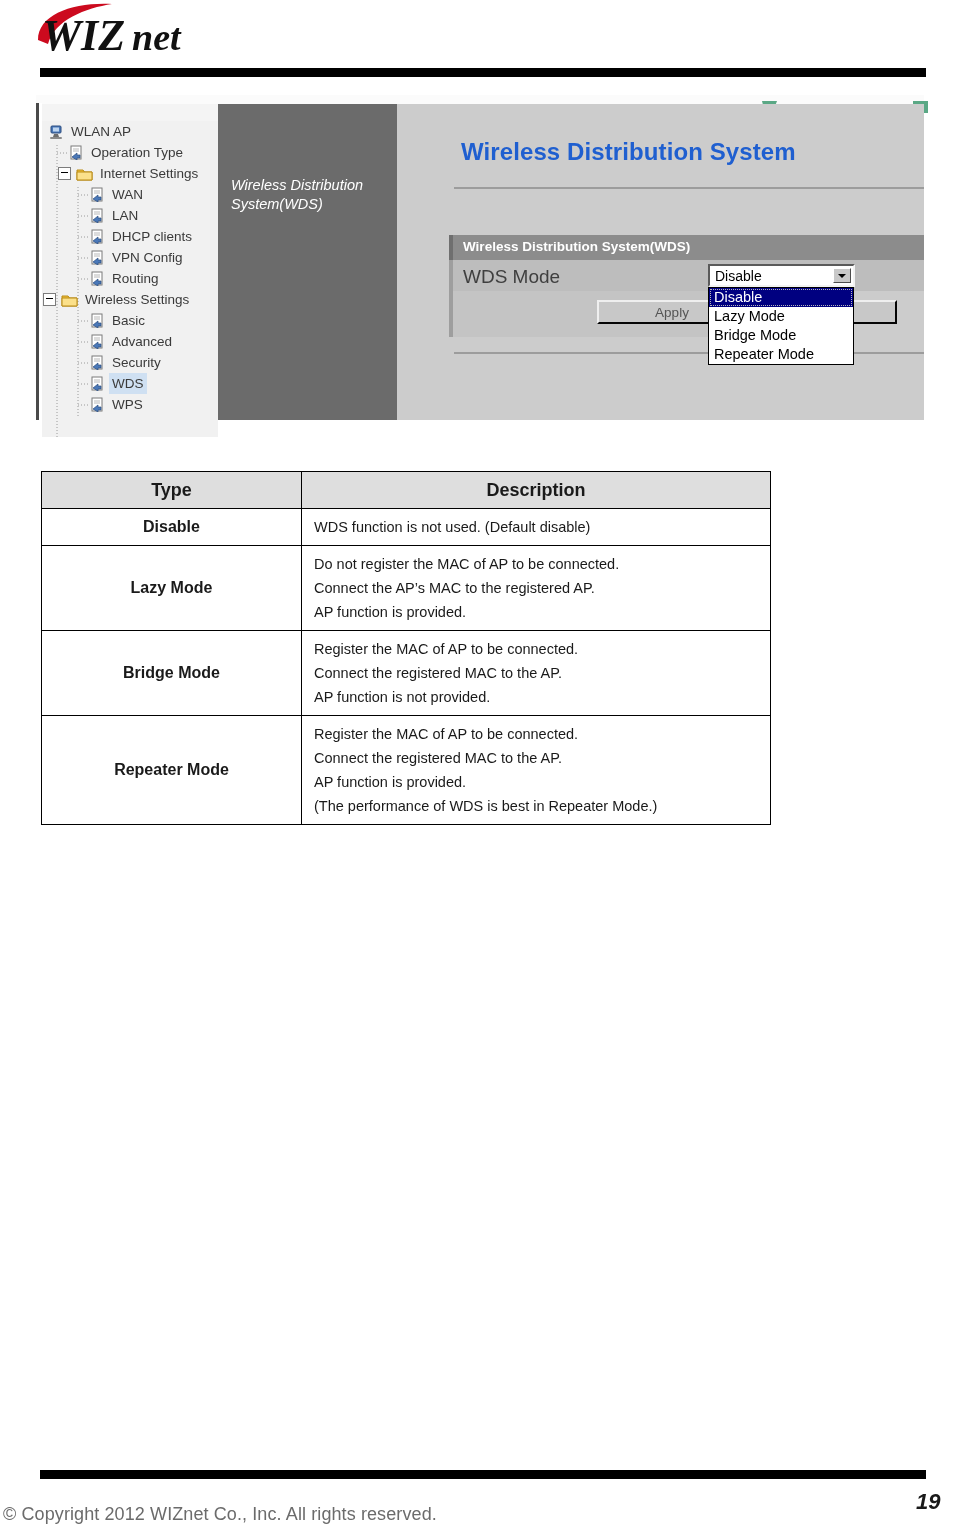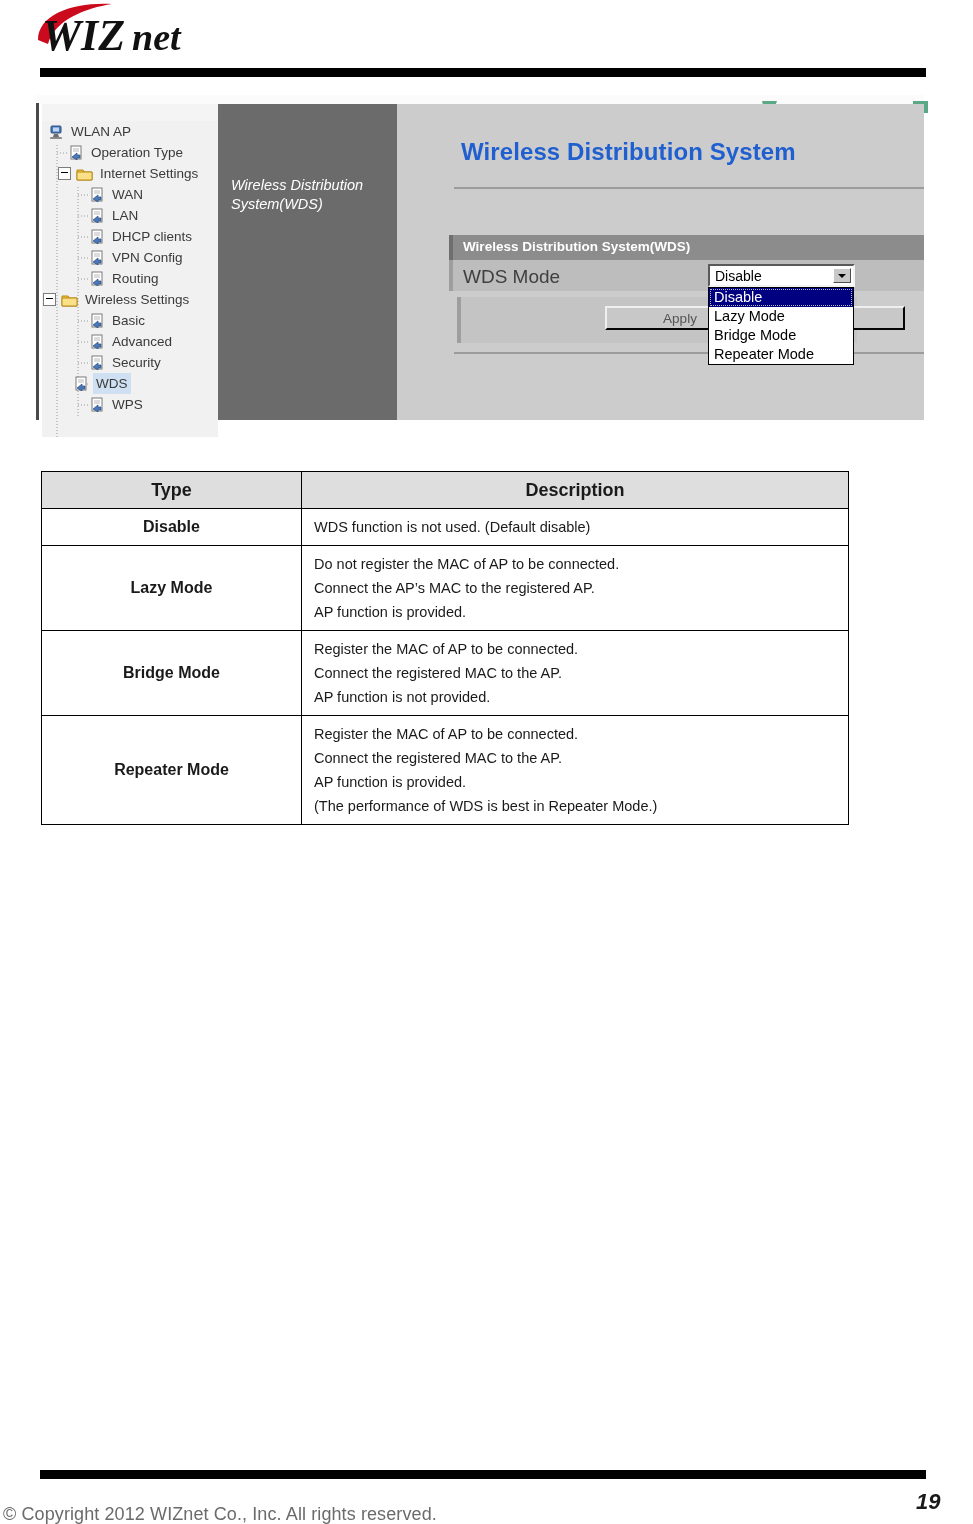--- a/index.html
+++ b/index.html
@@ -201,27 +201,26 @@
   .row-mode .rlabel {
     position: absolute;
     left: 10px;
     top: 6px;
     font-size: 19px;
     color: #3f3f3f;
   }
   .row-btns {
     position: absolute;
     left: 52px;
-    top: 193px;
+    top: 187px;
     width: 400px;
     height: 46px;
     background: #c4c4c4;
     border-left: 4px solid #9e9e9e;
     box-sizing: border-box;
-    margin-left: 8px;
   }
   .btn {
     position: absolute;
     top: 9px;
     height: 24px;
     background: #c8c8c8;
     border: 2px outset #efefef;
     border-right-color: #5a5a5a;
     border-bottom-color: #5a5a5a;
     color: #555555;
@@ -307,21 +306,21 @@
     color: #ffffff;
     outline: 1px dotted #b8b8b8;
     outline-offset: -2px;
   }
 
   
   .tbl {
     position: absolute;
     left: 41px;
     top: 471px;
-    width: 808px;
+    width: 730px;
     border-collapse: collapse;
     font-size: 14.5px;
     color: #1a1a1a;
   }
   .tbl td, .tbl th {
     border: 1px solid #000000;
     padding: 0;
     vertical-align: middle;
   }
   .tbl th {
@@ -517,21 +516,21 @@
 
     <div class="tnode" style="padding-left:48px">
       <svg class="ico" width="15" height="15" viewBox="0 0 15 15">
         <rect x="2" y="1" width="10" height="13" fill="#ffffff" stroke="#7b7b7b"></rect>
         <path d="M4 4 h6 M4 6 h6" stroke="#b9b9b9"></path>
         <path d="M3 12 l5-4 v2 h3 v3 h-3 v2 Z" fill="#4a78b8" stroke="#2b4d80" stroke-width=".7"></path>
       </svg>
       <span class="lbl">Security</span>
     </div>
 
-    <div class="tnode sel" style="padding-left:32px">
+    <div class="tnode sel" style="padding-left:48px">
       <svg class="ico" width="15" height="15" viewBox="0 0 15 15">
         <rect x="2" y="1" width="10" height="13" fill="#ffffff" stroke="#7b7b7b"></rect>
         <path d="M4 4 h6 M4 6 h6" stroke="#b9b9b9"></path>
         <path d="M3 12 l5-4 v2 h3 v3 h-3 v2 Z" fill="#4a78b8" stroke="#2b4d80" stroke-width=".7"></path>
       </svg>
       <span class="lbl">WDS</span>
     </div>
 
     <div class="tnode" style="padding-left:48px">
       <svg class="ico" width="15" height="15" viewBox="0 0 15 15">

